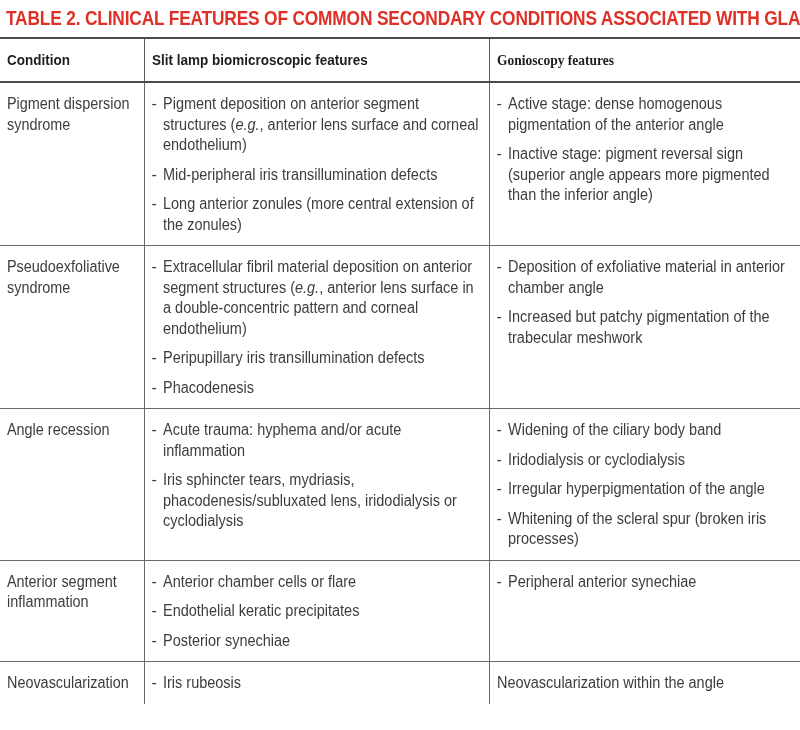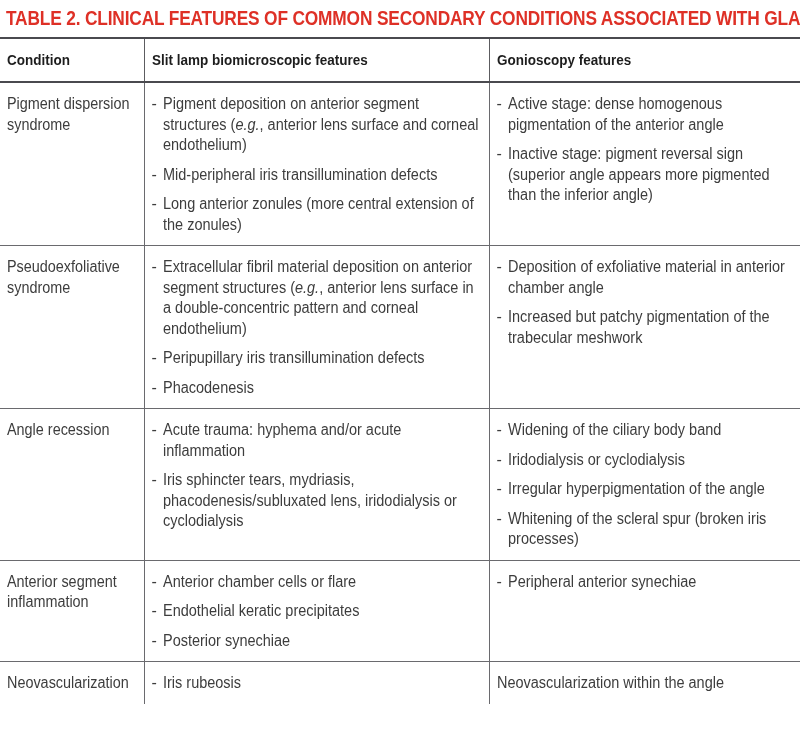--- a/index.html
+++ b/index.html
@@ -56,21 +56,21 @@
     font-weight: bold;
     font-size: 15.5px;
     color: #1d1d1d;
     height: 42px;
     padding: 0 9px 0 7px;
     border-bottom: 2.2px solid #4a4a4f;
     border-right: 1.3px solid #5c5c60;
     white-space: nowrap;
     margin-left: 32px;
   }
-  thead th.last { border-right: none; }
+  thead th.last { border-right: none; font-family: Liberation Serif, serif; }
   thead th .hdr-txt {
     display: inline-block;
     transform: scaleX(0.87);
     transform-origin: left center;
   }
 
   tbody td {
     vertical-align: top;
     border-bottom: 1.3px solid #6a6a6e;
     border-right: 1.3px solid #6a6a6e;

